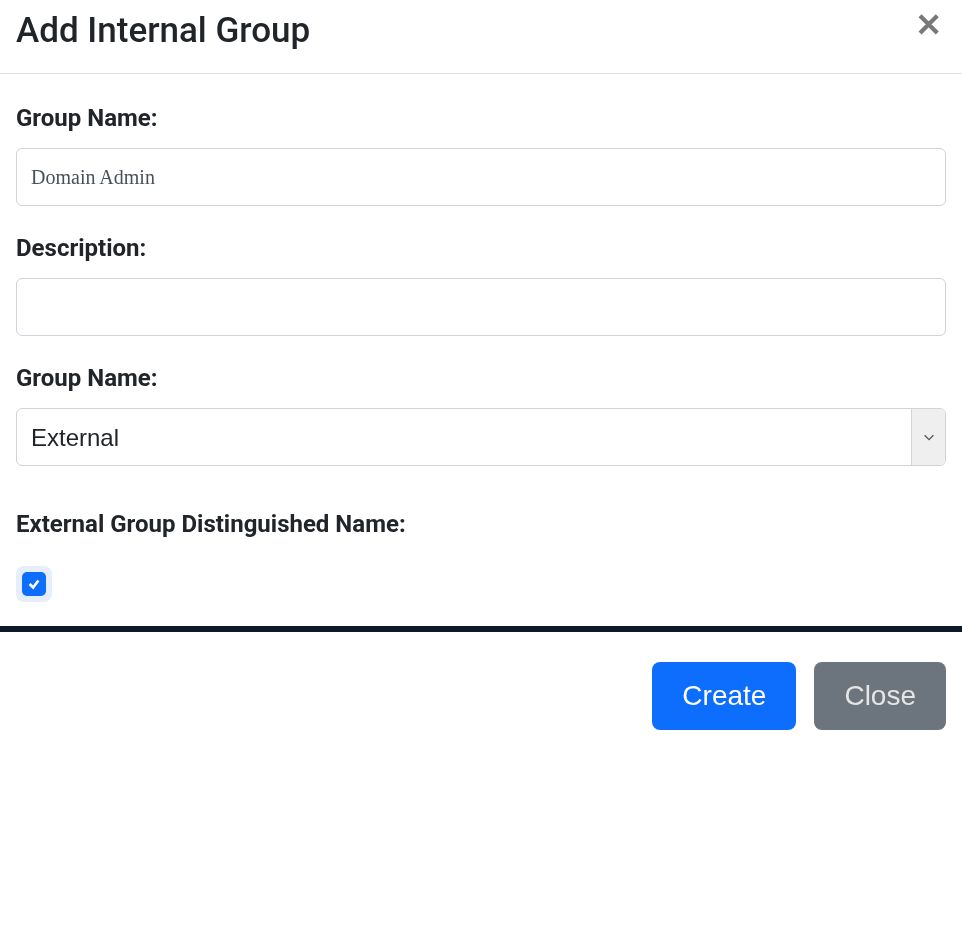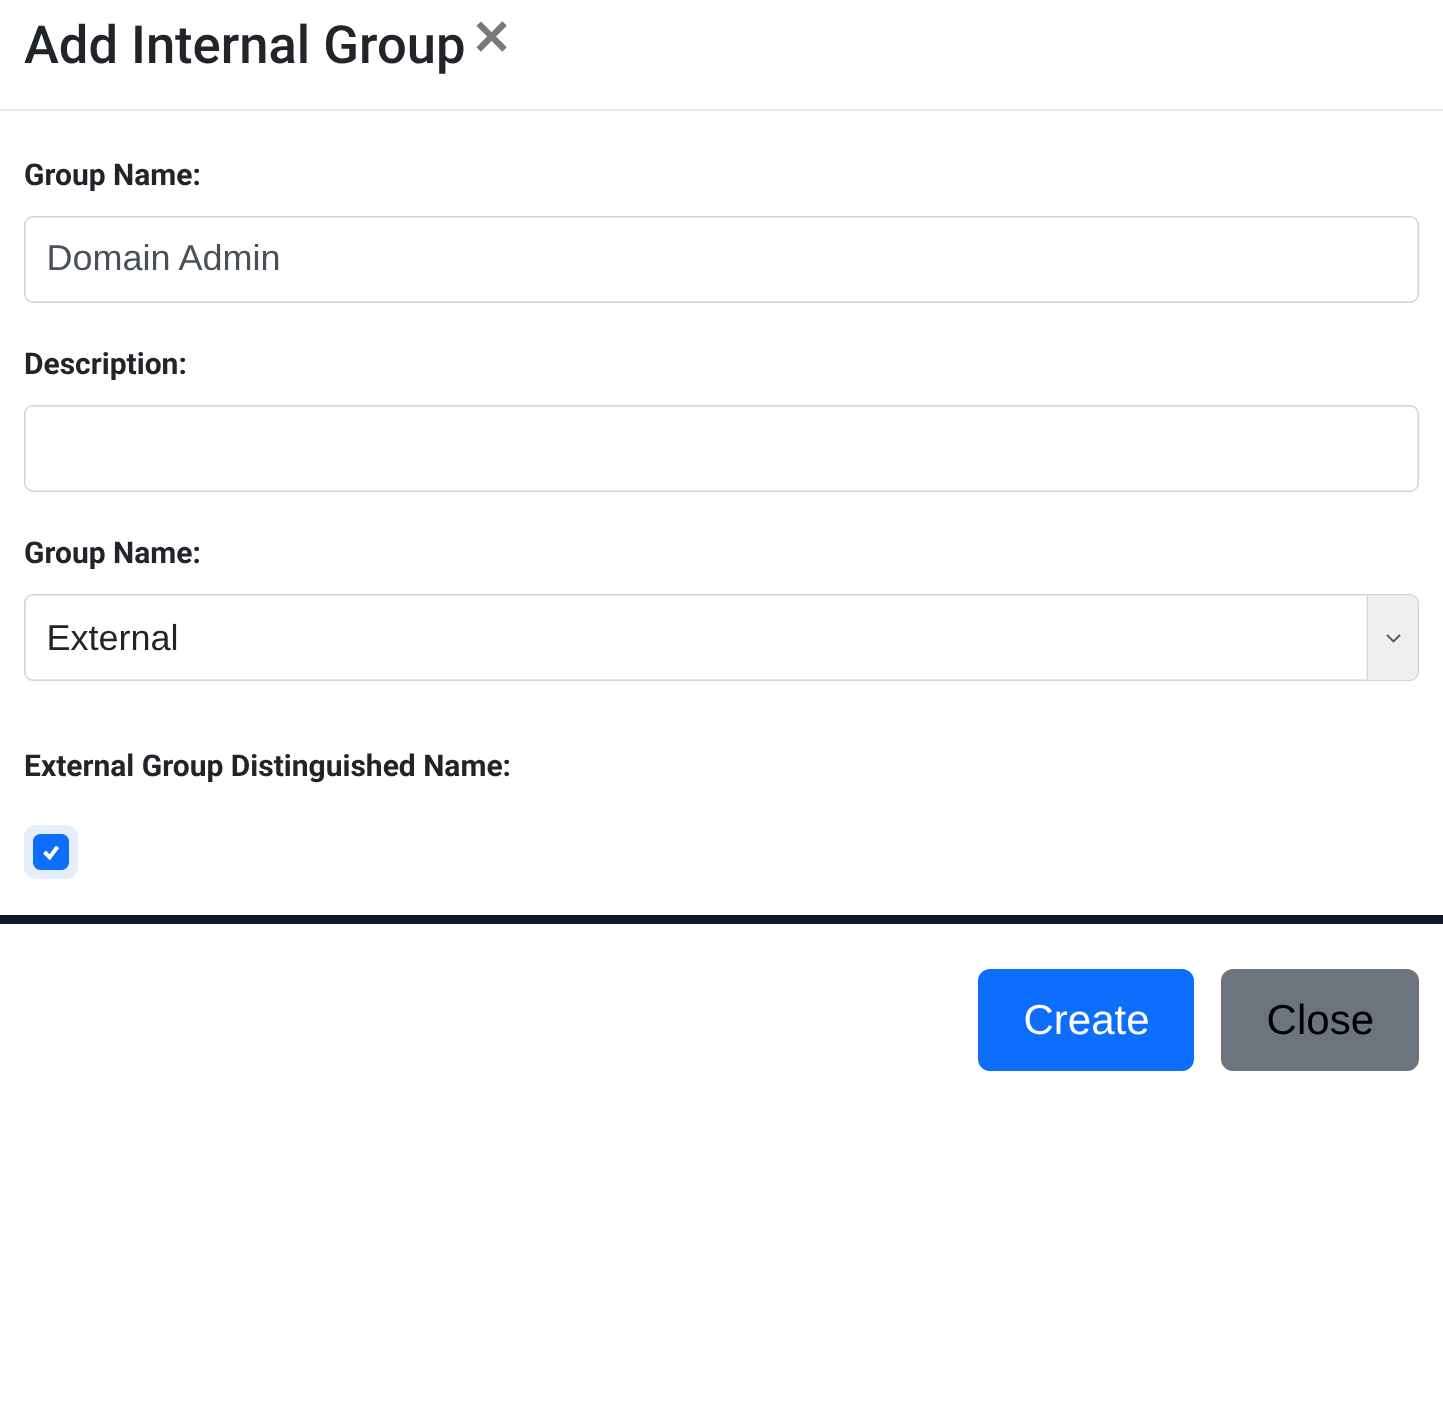--- a/index.html
+++ b/index.html
@@ -9,20 +9,21 @@
     }
     body {
       font-family: -apple-system, BlinkMacSystemFont, "Segoe UI", Roboto, "Helvetica Neue", Arial, sans-serif;
       background: #ffffff;
       width: 962px;
       height: 950px;
       position: relative;
     }
     .modal-header {
       display: flex;
+      justify-content: space-between;
       align-items: center;
       padding: 10px 16px 22px 16px;
       border-bottom: 1px solid #dee2e6;
     }
     .modal-title {
       font-size: 35px;
       font-weight: 500;
       color: #212529;
     }
     .close-icon {
@@ -38,35 +39,36 @@
       padding: 30px 16px 24px 16px;
     }
     .form-group {
       margin-bottom: 28px;
     }
     .form-group.with-gap {
       margin-bottom: 44px;
     }
     .form-label {
       display: block;
-      font-size: 20px;
+      font-size: 24px;
       font-weight: 700;
       color: #212529;
       margin-bottom: 16px;
     }
     .form-input {
       width: 100%;
       padding: 12px 14px;
-      font-size: 24px;
+      font-size: 20px;
       border: 1px solid #ced4da;
       border-radius: 6px;
       background: #ffffff;
       color: #495057;
       outline: none;
       height: 58px;
+      font-family: Liberation Serif, serif;
     }
     .form-input::placeholder {
       color: #6c757d;
     }
     .select-wrapper {
       position: relative;
       width: 100%;
     }
     .form-select {
       width: 100%;
@@ -154,21 +156,21 @@
       border-radius: 8px;
       cursor: pointer;
       font-weight: 400;
     }
     .btn-primary {
       background: #0d6efd;
       color: #ffffff;
     }
     .btn-secondary {
       background: #6c757d;
-      color: #000000;
+      color: #e5e5e5;
     }
   </style>
 </head>
 <body>
 
 <div class="modal-header">
   <h1 class="modal-title">Add Internal Group</h1>
   <span class="close-icon">✕</span>
 </div>
 

